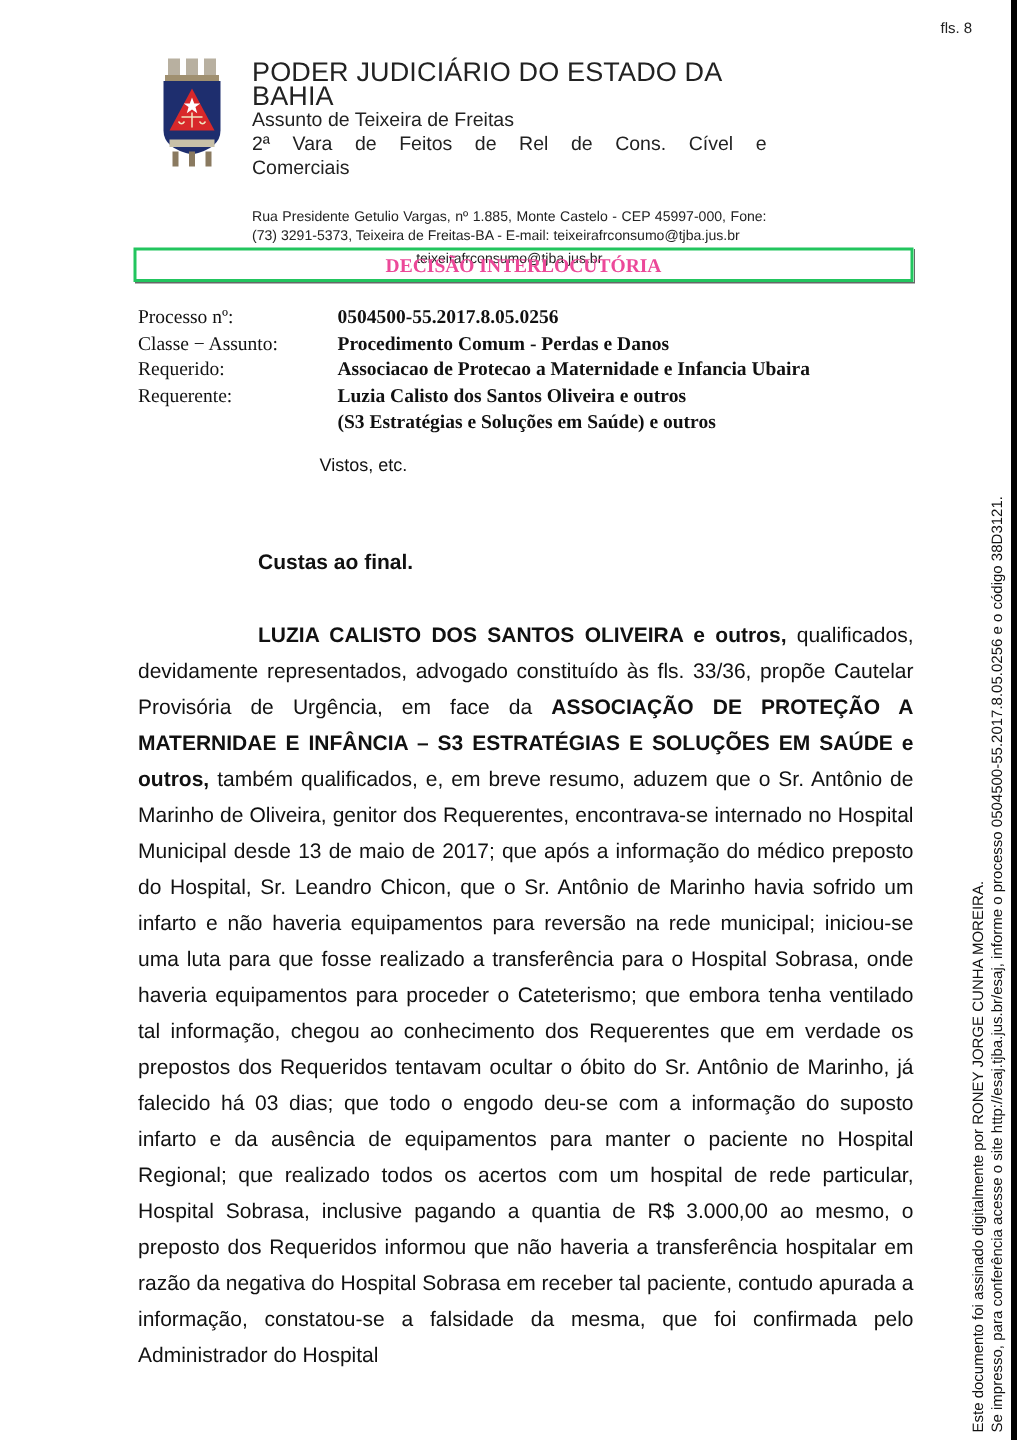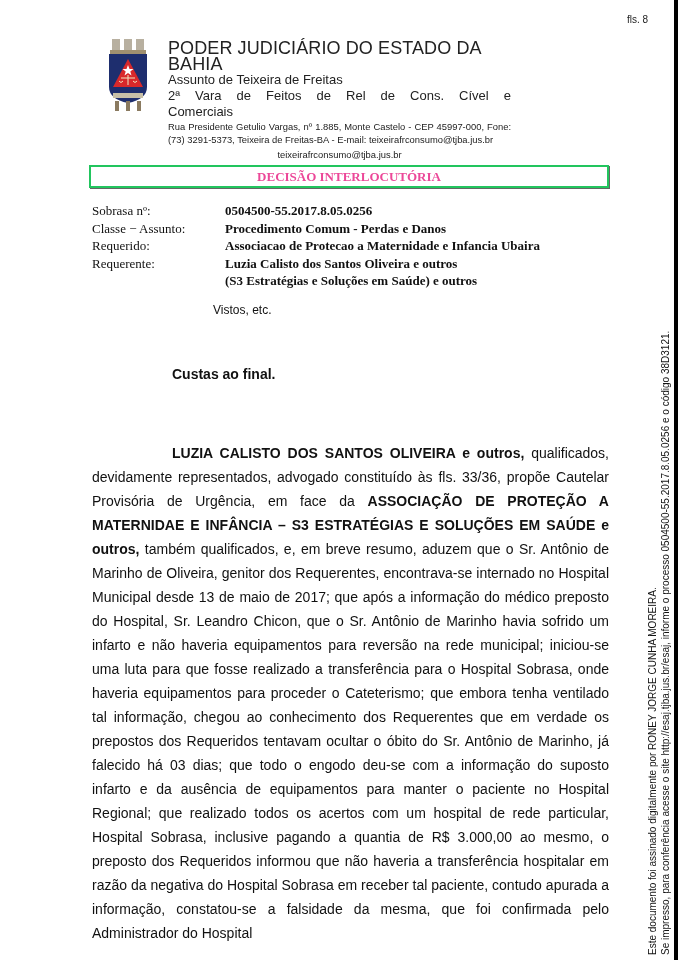--- a/index.html
+++ b/index.html
@@ -9,37 +9,37 @@
     font-family: "Liberation Sans", sans-serif;
   }
   .right-bar { position: absolute; left: 674px; top: 0; width: 4px; height: 960px; background: #000; }
   .fls { position: absolute; left: 627px; top: 14px; font-size: 10px; color: #222; }
   .crest { position: absolute; left: 105px; top: 37px; width: 46px; height: 76px; }
   .hdr { position: absolute; left: 168px; top: 40px; width: 343px; color: #222; }
   .hdr .l1 { font-size: 18px; line-height: 16px; letter-spacing: 0.1px; }
   .hdr .l2 { font-size: 13px; line-height: 16px; }
   .hdr .l3 { font-size: 13px; line-height: 16px; text-align: justify; text-align-last: justify; }
   .hdr .l4 { font-size: 13px; line-height: 16px; }
-  .hdr .addr { font-size: 9.4px; line-height: 12.6px; margin-top: 1px; text-align: justify; }
+  .hdr .addr { font-size: 9.4px; line-height: 12.6px; margin-top: 18px; text-align: justify; }
   .hdr .mail2 { font-size: 9.4px; line-height: 13px; margin-top: 2px; text-align: center; }
   .title-box {
     position: absolute; left: 89px; top: 165px; width: 516px; height: 19px;
     border: 2px solid #22c55e; box-shadow: 1px 1px 0 #666;
     font-family: "Liberation Serif", serif; font-weight: bold; font-size: 13px;
     text-align: center; line-height: 19px; color: #ec4899;
   }
   .meta { position: absolute; left: 92px; top: 202px; font-family: "Liberation Serif", serif; font-size: 13px; line-height: 17.5px; }
   .meta .row { display: flex; }
   .meta .k { width: 133px; }
   .meta .v { font-weight: bold; text-align: right; }
   .vistos { position: absolute; left: 213px; top: 303px; font-size: 12px; text-align: right; }
   .custas { position: absolute; left: 172px; top: 366px; font-size: 14px; font-weight: bold; }
   .body {
     position: absolute; left: 92px; top: 411px; width: 517px;
-    font-size: 14px; line-height: 24px; text-align: justify; color: #111; margin-top: 30px;
+    font-size: 14px; line-height: 24px; text-align: justify; color: #111;
   }
   .body p { margin: 0; text-indent: 80px; }
   .body b { font-weight: bold; }
   .side {
     position: absolute; left: 646px; top: 955px;
     transform: rotate(-90deg); transform-origin: left top;
     font-size: 10px; line-height: 13px; white-space: nowrap; color: #111;
     width: 640px;
   }
 </style>
@@ -75,21 +75,21 @@
   <div class="l3">2ª Vara de Feitos de Rel de Cons. Cível e</div>
   <div class="l4">Comerciais</div>
   <div class="addr">Rua Presidente Getulio Vargas, nº 1.885, Monte Castelo - CEP 45997-000, Fone: (73) 3291-5373, Teixeira de Freitas-BA - E-mail: teixeirafrconsumo@tjba.jus.br</div>
   <div class="mail2">teixeirafrconsumo@tjba.jus.br</div>
 </div>
 
 <div class="title-box">DECISÃO INTERLOCUTÓRIA</div>
 
 <div class="meta">
   <div class="row">
-    <span class="k">Sobrasa nº:</span>
+    <span class="k">Processo nº:</span>
     <span class="v">0504500-55.2017.8.05.0256</span>
   </div>
   <div class="row">
     <span class="k">Classe − Assunto:</span>
     <span class="v">Procedimento Comum - Perdas e Danos</span>
   </div>
   <div class="row">
     <span class="k">Requerido:</span>
     <span class="v">Associacao de Protecao a Maternidade e Infancia Ubaira</span>
   </div>

